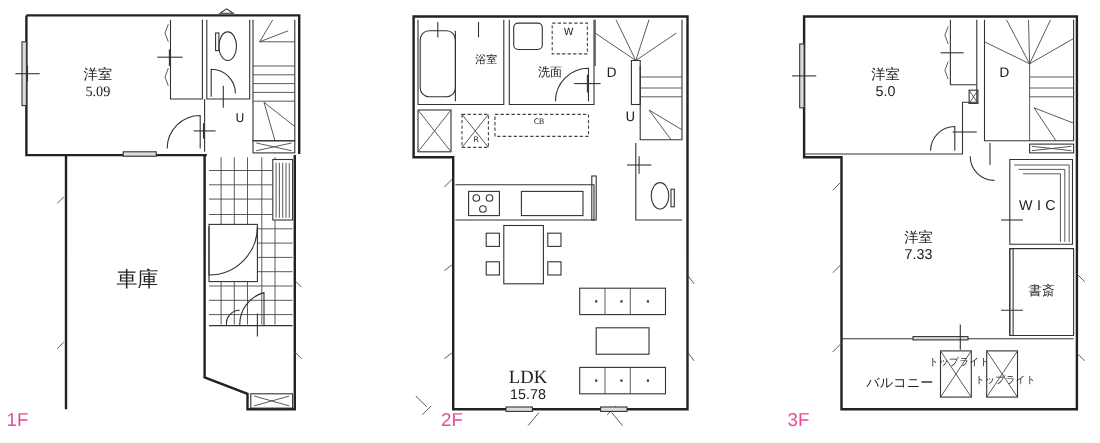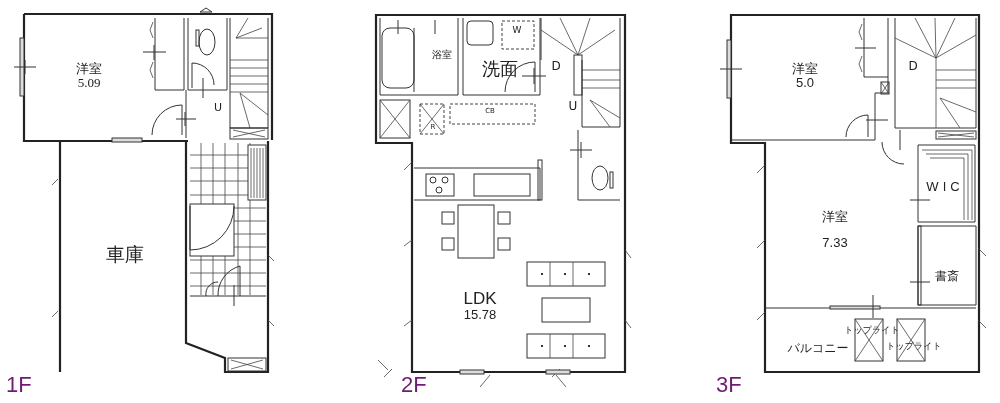--- a/index.html
+++ b/index.html
@@ -4,21 +4,21 @@
 <style>
   html, body { margin: 0; padding: 0; background: #ffffff; }
   body { width: 1000px; height: 403px; position: relative; overflow: hidden; font-family: "DejaVu Sans", sans-serif; }
   svg { position: absolute; left: 0; top: 0; }
   .w { fill: none; stroke: #222; stroke-width: 2.2; }
   .t { fill: none; stroke: #333; stroke-width: 1; }
   .th { fill: none; stroke: #444; stroke-width: 0.8; }
   .dash { fill: none; stroke: #444; stroke-width: 1; stroke-dasharray: 3 2; }
   .win { fill: #ddd; stroke: #333; stroke-width: 1; }
   .lbl { font-family: "DejaVu Sans", sans-serif; fill: #222; }
-  .flr { position: absolute; font-family: "Liberation Sans", sans-serif; font-size: 22px; color: #701a75; }
+  .flr { position: absolute; font-family: "Liberation Sans", sans-serif; font-size: 17px; color: #ec4899; }
   .rl { position: absolute; font-family: "DejaVu Sans", sans-serif; color: #222; text-align: center; line-height: 1.05; }
 </style>
 </head>
 <body>
 
 <svg width="1000" height="403" viewBox="0 0 1000 403">
 
   <g>
 
     <path class="w" d="M24,14 H272 V140 M24,14 V141 H186 M60,141 H188"></path>
@@ -193,39 +193,39 @@
 </svg>
 
 <div class="rl" style="left:64px;top:62px;width:50px;font-size:13px;">
   <div>洋室</div>
   <div style="font-family:Liberation Serif, serif;">5.09</div>
 </div>
 <div class="rl" style="left:100px;top:245px;width:50px;font-size:19px;">車庫</div>
 <div class="flr" style="left:6px;top:372px;">1F</div>
 
 <div class="rl" style="left:416px;top:50px;width:36px;font-size:10px;text-align:right;">浴室</div>
-<div class="rl" style="left:482px;top:60px;width:36px;font-size:18px;">洗面</div>
+<div class="rl" style="left:482px;top:60px;width:36px;font-size:11px;">洗面</div>
 <div class="rl" style="left:505px;top:26px;width:24px;font-size:9px;">W</div>
 <div class="rl" style="left:478px;top:108px;width:24px;font-size:7px;">CB</div>
 <div class="rl" style="left:428px;top:124px;width:10px;font-size:7px;">R</div>
 <div class="rl" style="left:550px;top:60px;width:12px;font-size:12px;">D</div>
 <div class="rl" style="left:567px;top:100px;width:12px;font-size:12px;">U</div>
 <div class="rl" style="left:445px;top:290px;width:70px;font-size:17px;">
-  <div style="font-family:Liberation Sans, sans-serif;">LDK</div>
+  <div style="font-family:Liberation Serif, serif;margin-top:44px;">LDK</div>
   <div style="font-size:13px;font-family:'Liberation Sans',sans-serif;">15.78</div>
 </div>
 <div class="flr" style="left:362px;top:372px;margin-left:39px;">2F</div>
 
 <div class="rl" style="left:780px;top:62px;width:50px;font-size:13px;">
   <div>洋室</div>
   <div style="font-family:'Liberation Sans',sans-serif;">5.0</div>
 </div>
 <div class="rl" style="left:810px;top:210px;width:50px;font-size:13px;">
   <div>洋室</div>
-  <div style="font-family:'Liberation Sans',sans-serif;margin-top:12px;">7.33</div>
+  <div style="font-family:'Liberation Sans',sans-serif;">7.33</div>
 </div>
 <div class="rl" style="left:920px;top:180px;width:50px;font-size:13px;letter-spacing:4px;font-family:'Liberation Sans',sans-serif;">WIC</div>
-<div class="rl" style="left:924px;top:258px;width:46px;font-size:12px;margin-top:12px;">書斎</div>
+<div class="rl" style="left:924px;top:258px;width:46px;font-size:12px;">書斎</div>
 <div class="rl" style="left:778px;top:342px;width:80px;font-size:12px;">バルコニー</div>
 <div class="rl" style="left:842px;top:326px;width:60px;font-size:9px;">トップライト</div>
 <div class="rl" style="left:884px;top:342px;width:60px;font-size:9px;">トップライト</div>
 <div class="rl" style="left:907px;top:60px;width:12px;font-size:12px;">D</div>
 <div class="flr" style="left:716px;top:372px;">3F</div>
 
 </body></html>

